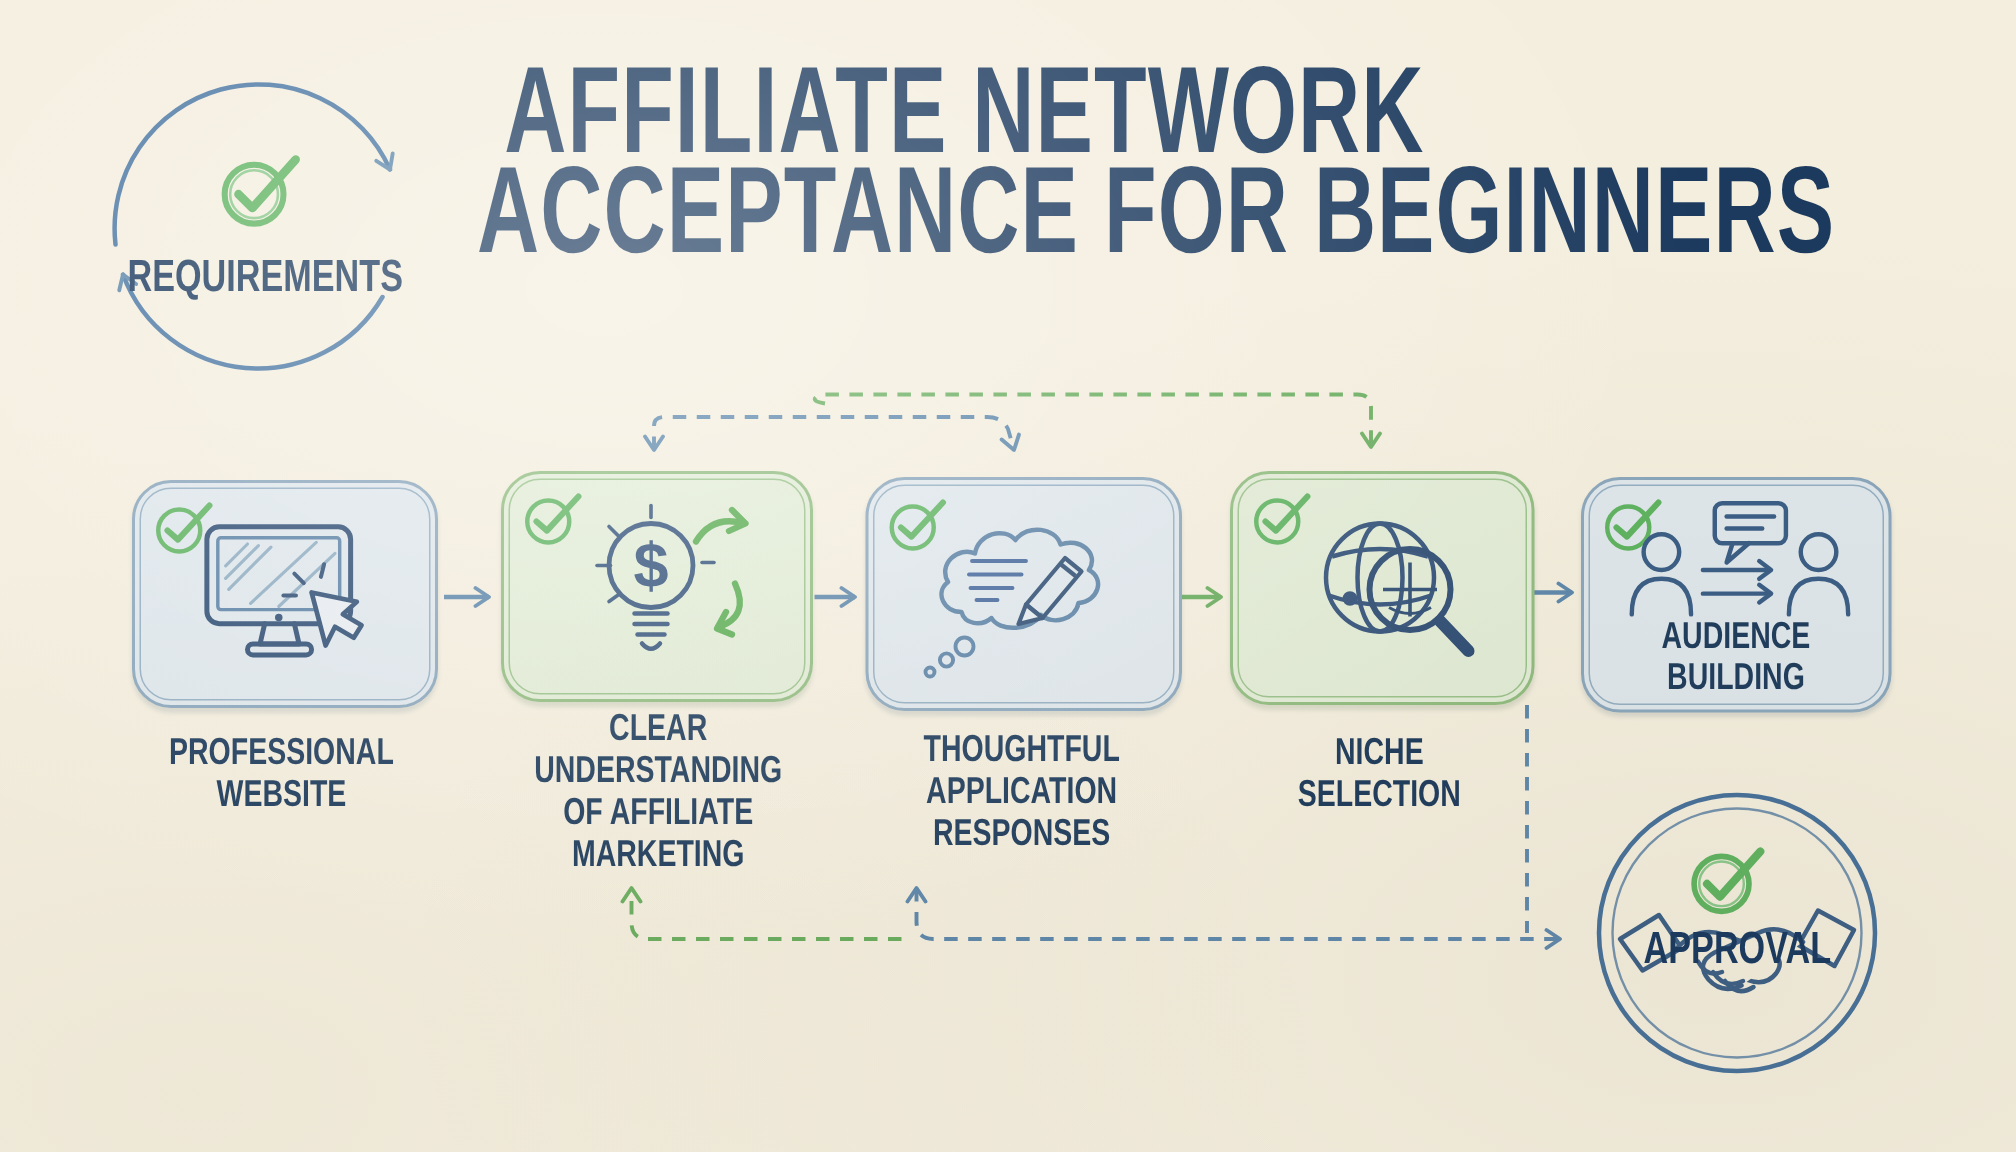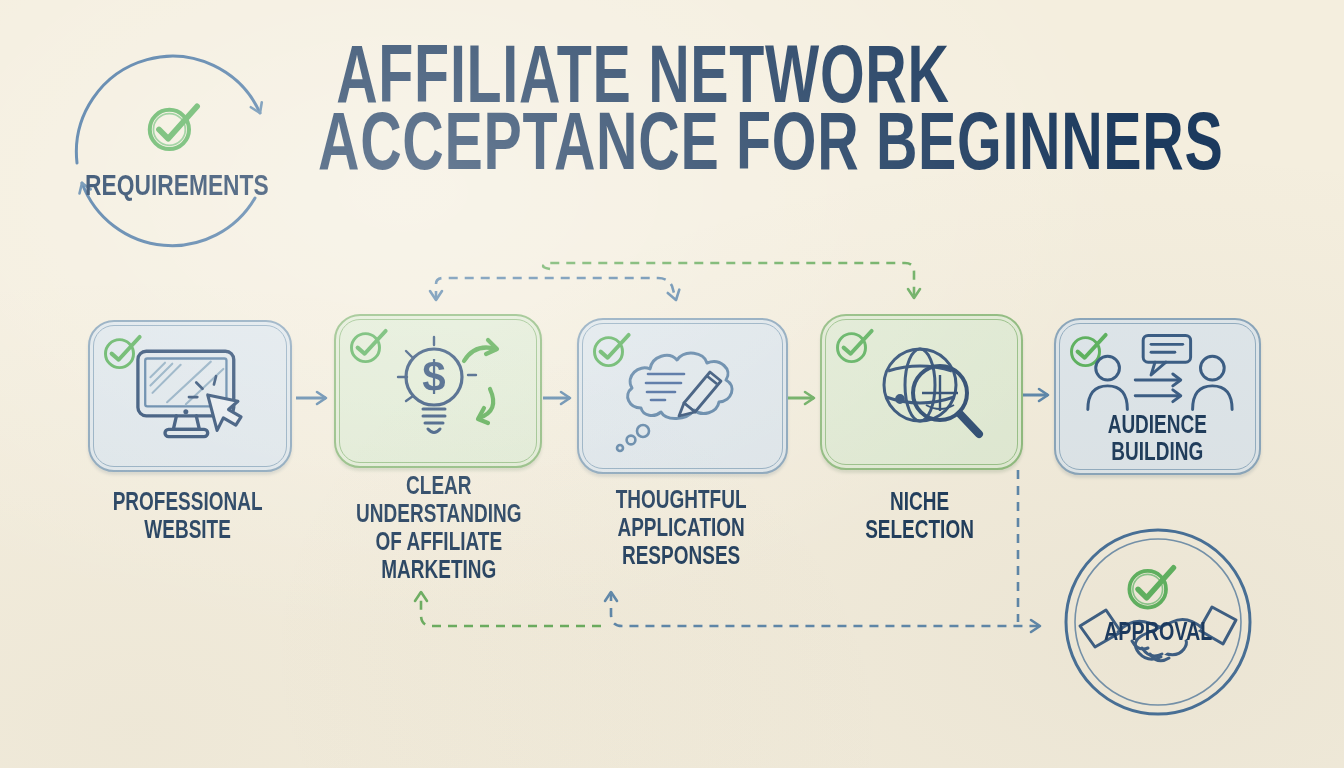--- a/index.html
+++ b/index.html
@@ -27,21 +27,21 @@
   .step.blue::after{border:1.5px solid #93aec2;}
   .step.green::after{border:1.5px solid #9ac28a;}
   .check{position:absolute;top:8px;left:10px;width:46px;height:42px;}
   .icon-wrap{position:absolute;inset:0;display:flex;align-items:center;justify-content:center;}
   .step-label{position:absolute;text-align:center;color:#1d3b5c;font-weight:700;
     font-size:25px;line-height:28px;}
   .inner-label{position:absolute;left:0;right:0;bottom:8px;text-align:center;color:#1d3b5c;
     font-weight:700;font-size:25px;line-height:27px;}
   .badge-label{position:absolute;text-align:center;color:#1c3a5e;font-weight:700;}
   #req-label{left:56px;top:168px;width:236px;font-size:30px;}
-  #app-label{left:1056px;top:616px;width:204px;font-size:26px;z-index:5;}
+  #app-label{left:1056px;top:616px;width:204px;font-size:30px;z-index:5;}
   .overlay{position:absolute;left:0;top:0;pointer-events:none;}
   svg{display:block;}
 </style>
 </head>
 <body>
 
 <div id="canvas">
 
   <svg class="overlay" width="1344" height="768" viewBox="0 0 1344 768">
     <defs>

